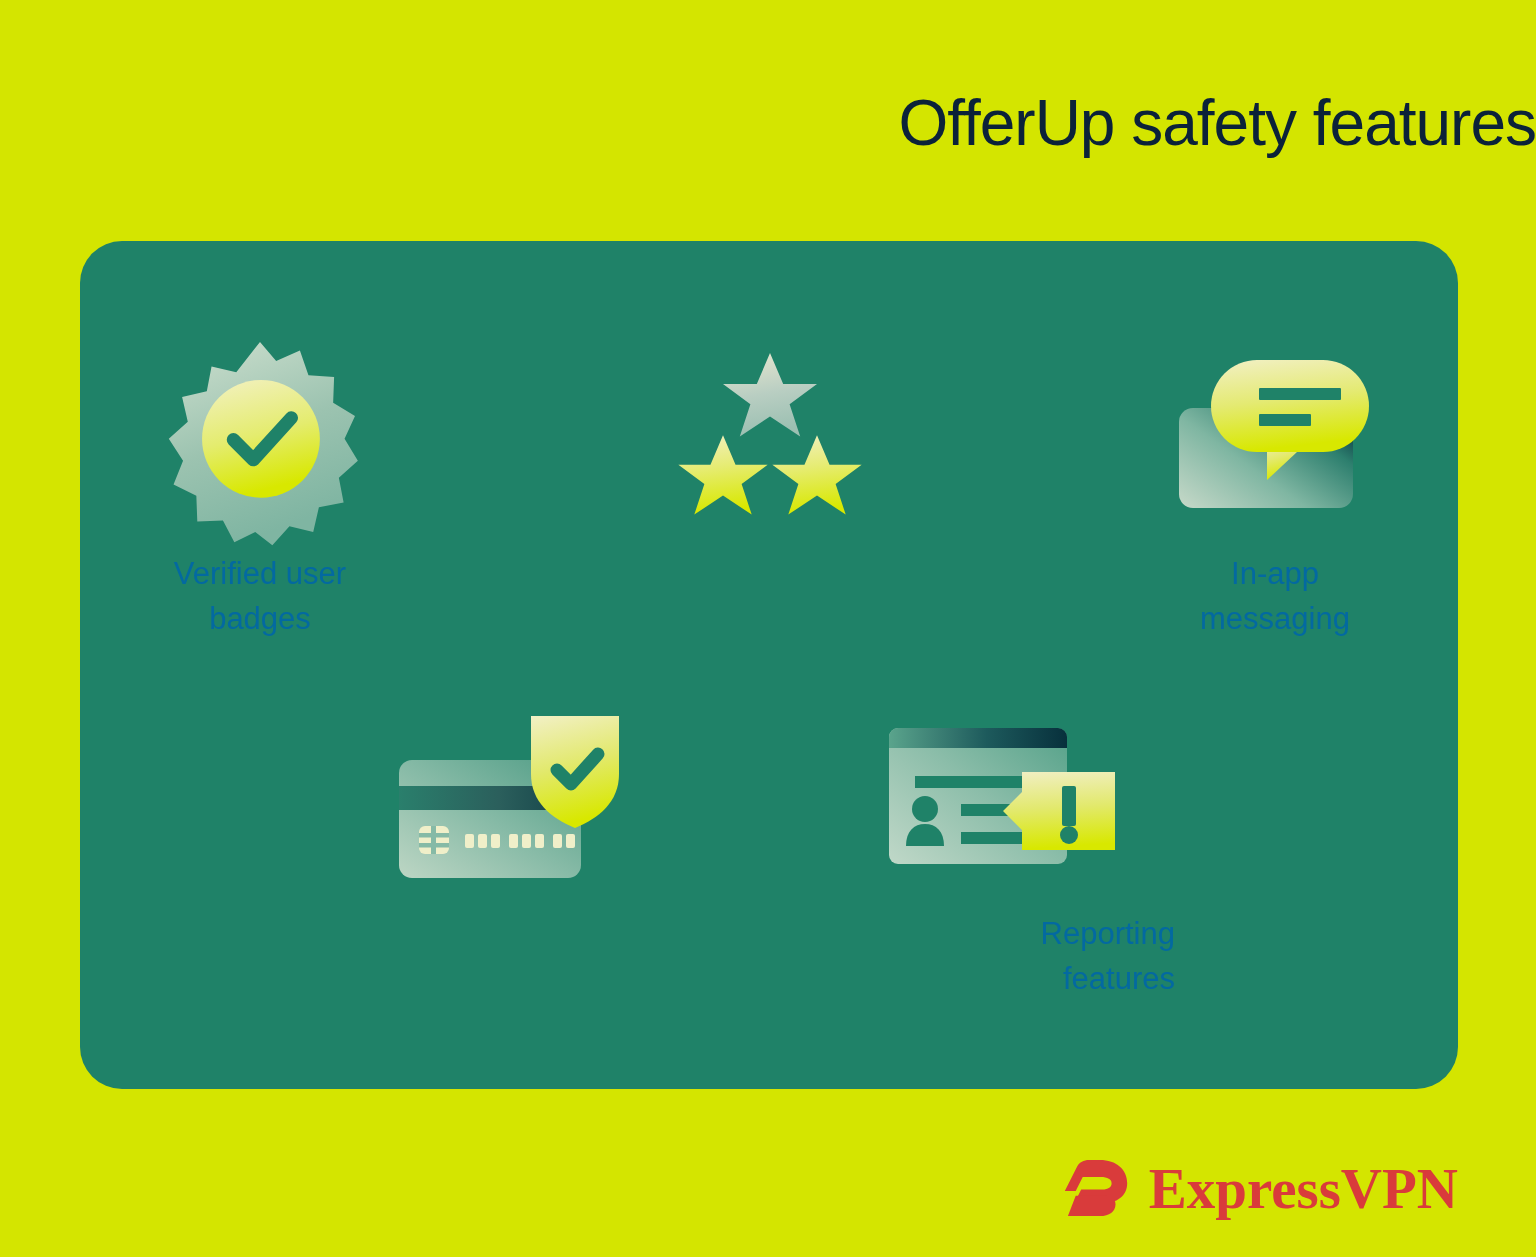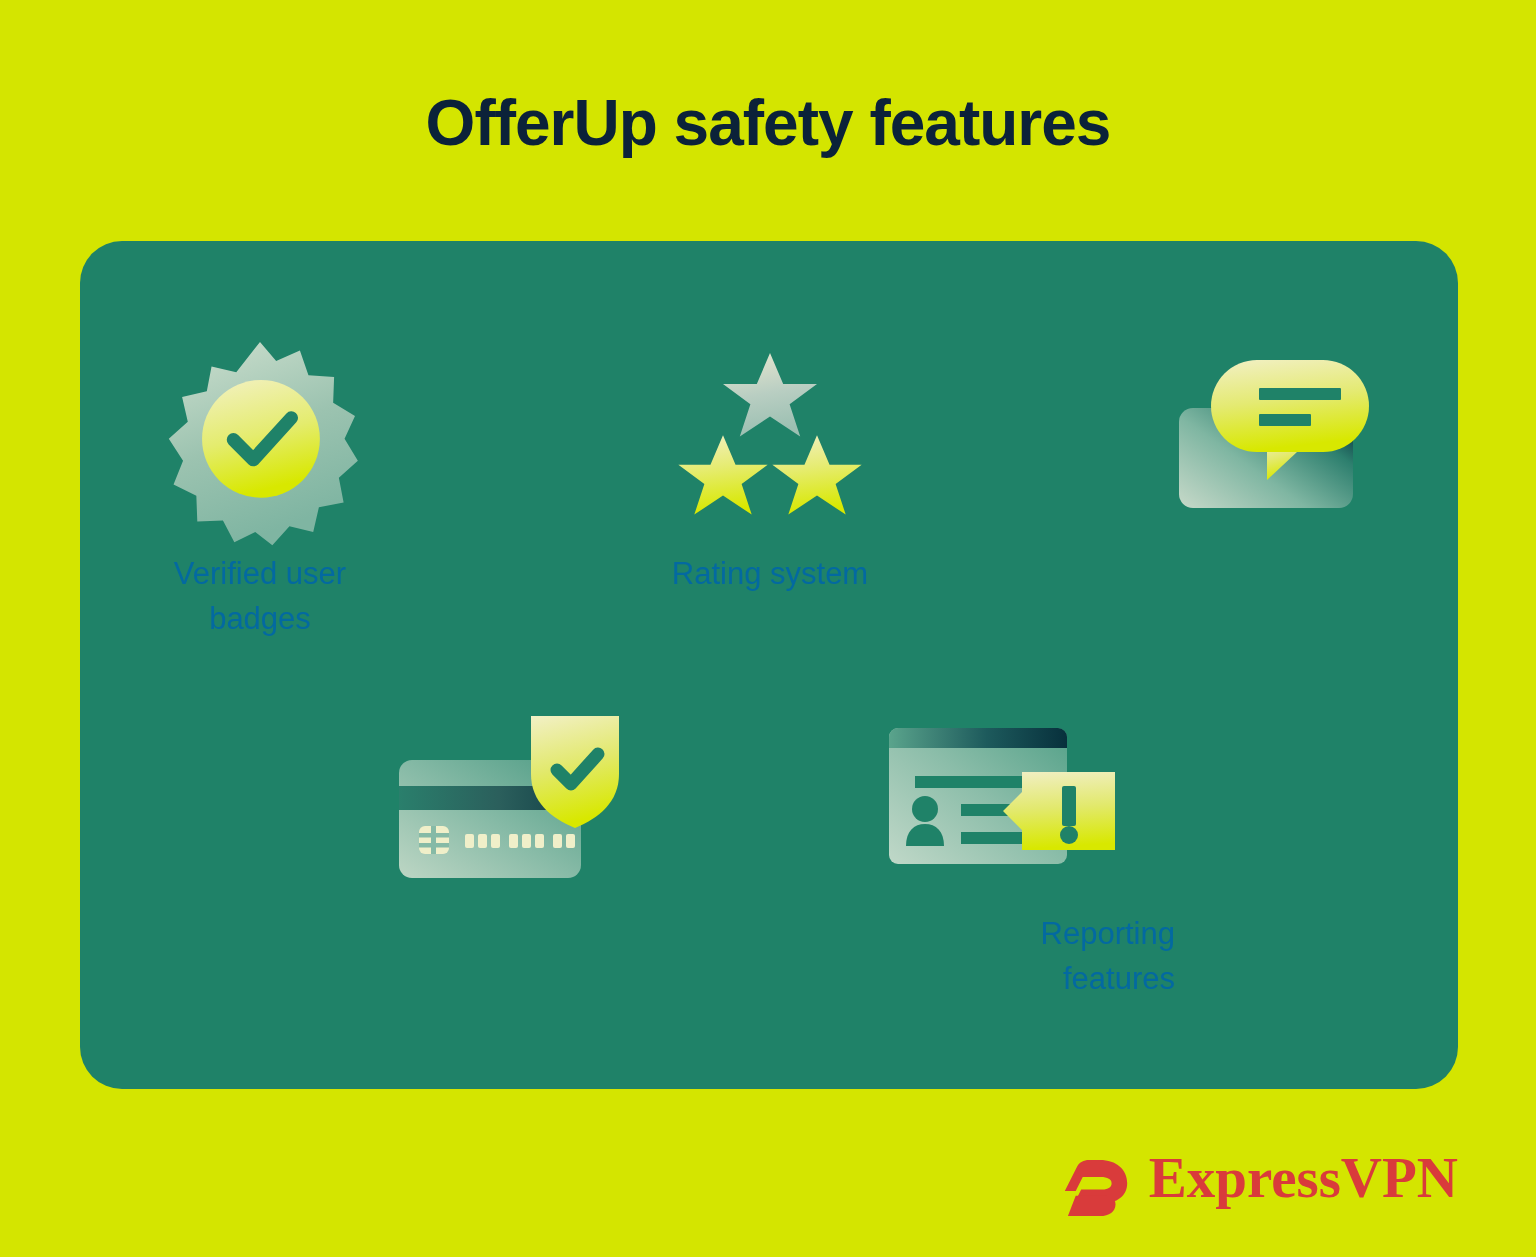--- a/index.html
+++ b/index.html
@@ -11,23 +11,23 @@
     overflow:hidden;
   }
   .poster {
     position:relative;
     width:1536px; height:1257px;
     background:#d4e500;
   }
   .page-title {
     position:absolute;
     top:88px; left:0; right:0;
-    text-align:center;
+    text-align:right;
     font-size:64px;
-    font-weight:bold;
+    font-weight:normal;
     letter-spacing:-1px;
     color:#0b2239;
     line-height:1.1;
   }
   .panel {
     position:absolute;
     left:80px; top:241px;
     width:1378px; height:848px;
     background:#1f8268;
     border-radius:42px;
@@ -56,20 +56,21 @@
   #f-rating   { left:610px;  top:330px;  width:320px; }
   #f-message  { left:1115px; top:330px;  width:320px; }
   
   #f-payment  { left:355px;  top:690px;  width:320px; }
   #f-report   { left:855px;  top:690px;  width:320px;text-align:right; }
 
   .logo {
     position:absolute;
     right:78px; bottom:30px;
     display:flex;
+    align-items:center;
     gap:14px;
   }
   .logo-mark { width:78px; height:78px; display:block; }
   .logo-word {
     font-family:"Liberation Serif", serif;
     font-size:57px;
     font-weight:bold;
     color:#d93b3b;
     letter-spacing:0px;
     line-height:1;
@@ -128,21 +129,20 @@
           <polygon fill="url(#starGray)" points="0,-45 13.2,-13.9 47,-13.9 19.6,6.2 30.2,38.5 0,18.5 -30.2,38.5 -19.6,6.2 -47,-13.9 -13.2,-13.9"></polygon>
         </g>
         <g transform="translate(53,128) scale(0.95)">
           <polygon fill="url(#starYellow)" points="0,-45 13.2,-13.9 47,-13.9 19.6,6.2 30.2,38.5 0,18.5 -30.2,38.5 -19.6,6.2 -47,-13.9 -13.2,-13.9"></polygon>
         </g>
         <g transform="translate(147,128) scale(0.95)">
           <polygon fill="url(#starYellow)" points="0,-45 13.2,-13.9 47,-13.9 19.6,6.2 30.2,38.5 0,18.5 -30.2,38.5 -19.6,6.2 -47,-13.9 -13.2,-13.9"></polygon>
         </g>
       </svg>
     </div>
-    <div class="feature-label">Rating system</div>
   </div>
 
   <div class="feature" id="f-message">
     <div class="feature-icon">
       <svg width="200" height="180" viewBox="0 0 200 180">
         <defs>
           <linearGradient id="deviceGrad" x1="0" y1="1" x2="1" y2="0.2">
             <stop offset="0%" stop-color="#c7d9c9"></stop>
             <stop offset="45%" stop-color="#7fb6a2"></stop>
             <stop offset="82%" stop-color="#2d7f6e"></stop>
@@ -156,20 +156,22 @@
         </defs>
         <rect x="4" y="58" width="174" height="100" rx="14" fill="url(#deviceGrad)"></rect>
         <g>
           <path d="M 92 88 L 92 130 L 122 102 Z" fill="url(#bubbleGrad)"></path>
           <rect x="36" y="10" width="158" height="92" rx="46" fill="url(#bubbleGrad)"></rect>
         </g>
         <rect x="84" y="38" width="82" height="12" rx="1" fill="#1f8268"></rect>
         <rect x="84" y="64" width="52" height="12" rx="1" fill="#1f8268"></rect>
       </svg>
     </div>
+    <div class="feature-label">In-app
+messaging</div>
   </div>
 
   <div class="feature" id="f-payment">
     <div class="feature-icon">
       <svg width="240" height="190" viewBox="0 0 240 190">
         <defs>
           <linearGradient id="cardGrad" x1="0" y1="1" x2="1" y2="0">
             <stop offset="0%" stop-color="#bdd6c4"></stop>
             <stop offset="50%" stop-color="#86baa6"></stop>
             <stop offset="100%" stop-color="#4f9c85"></stop>

